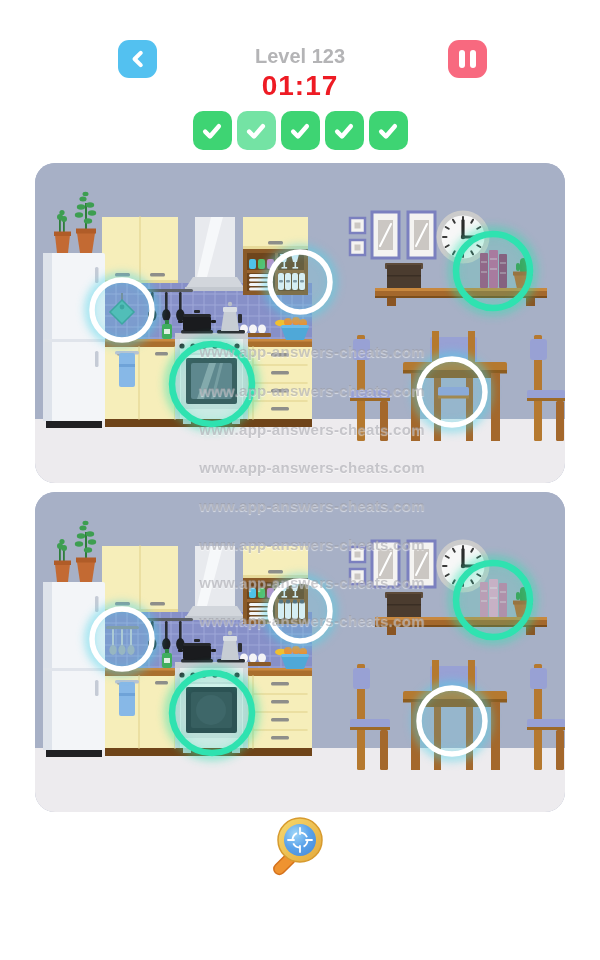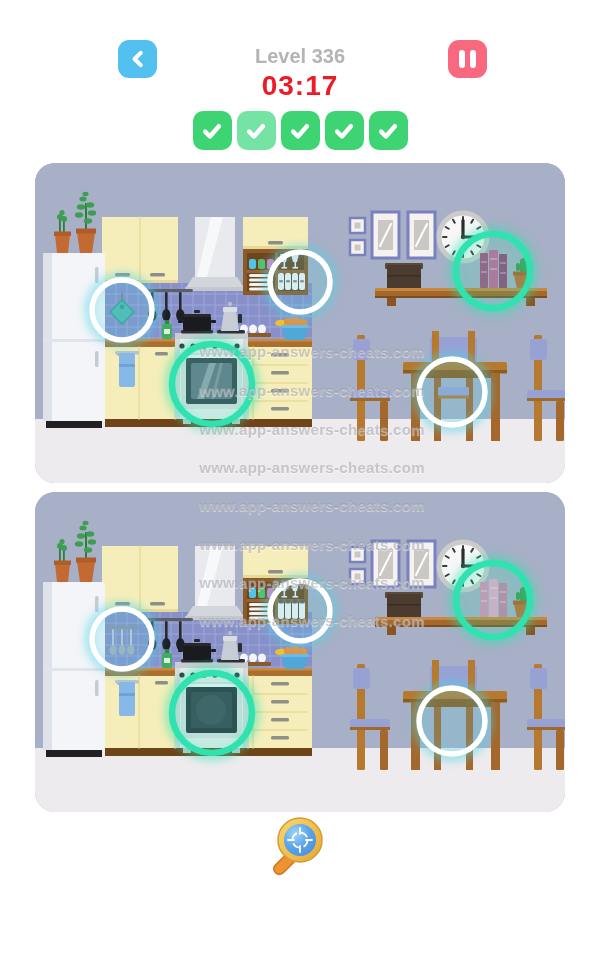--- a/index.html
+++ b/index.html
@@ -36,22 +36,22 @@
 <body>
 
 <div class="stage">
 
   <button class="hbtn back" style="background: rgb(83, 193, 240);">
     <svg width="26" height="26" viewBox="0 0 38 38">
       <polyline points="23,10 14,19 23,28" fill="none" stroke="#ffffff" stroke-width="6" stroke-linecap="round" stroke-linejoin="round"></polyline>
     </svg>
   </button>
 
-  <div class="level">Level 336</div>
-  <div class="timer" style="color: rgb(238, 27, 36);">03:17</div>
+  <div class="level">Level 123</div>
+  <div class="timer" style="color: rgb(238, 27, 36);">01:17</div>
 
   <button class="hbtn pause" style="background: rgb(248, 105, 127);">
     <span class="pause-bars">
         <i></i>
         <i></i>
       </span>
   </button>
 
   <div class="checks" id="checks">
       <div class="check" style="background:#3ed473">

